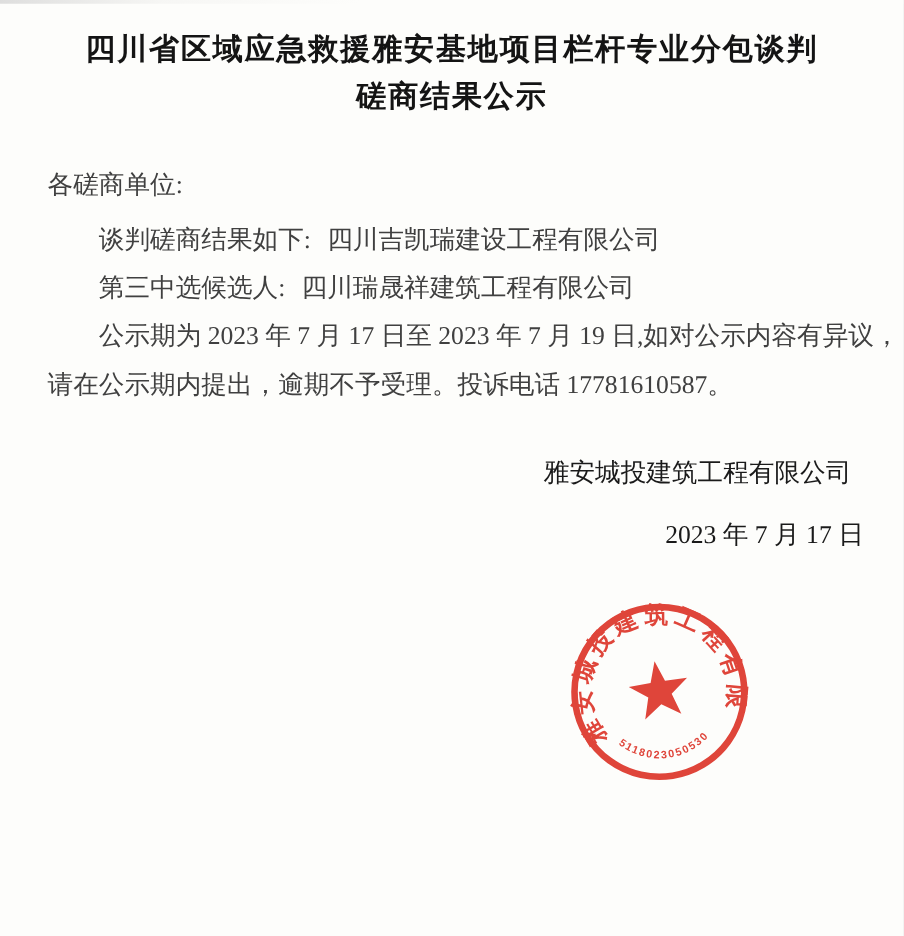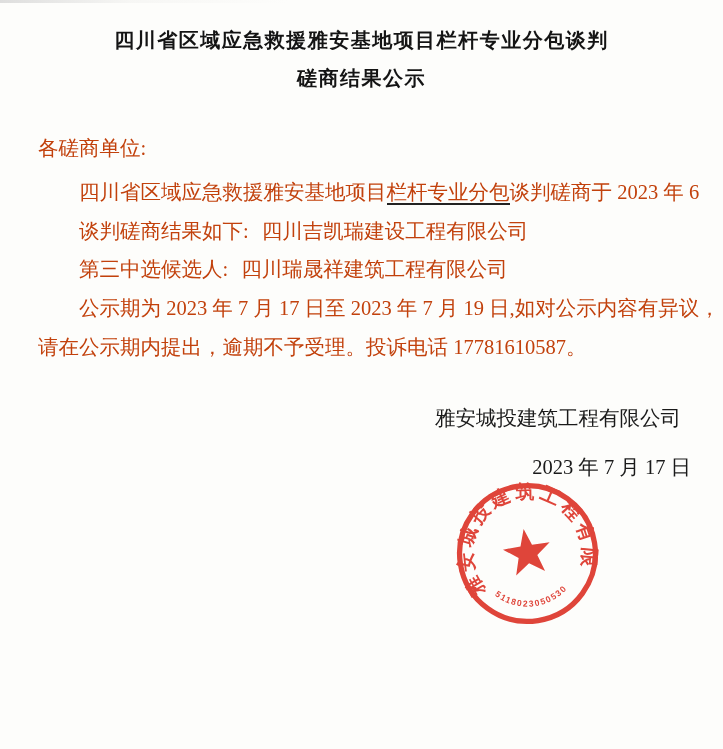--- a/index.html
+++ b/index.html
@@ -24,34 +24,34 @@
     height: 3px;
     background: linear-gradient(to right, #c9c9c9 0%, #f2f2f0 18%, #fdfdfb 40%);
     opacity: .6;
   }
 
   .title-block {
     padding-top: 21px;
     text-align: center;
     font-family: "Liberation Sans", "DejaVu Sans", sans-serif;
     font-weight: bold;
-    font-size: 20px;
+    font-size: 24px;
     line-height: 38px;
     letter-spacing: 1.5px;
     color: #141414;
   }
   .title-line { white-space: nowrap; }
 
   .doc-body {
     margin-left: 38px;
     margin-right: 38px;
     font-family: "Liberation Serif", "DejaVu Serif", serif;
     font-size: 20.5px;
     line-height: 38.8px;
-    color: #c2410c;
+    color: #404040;
   }
   .line { white-space: nowrap; }
   .indent { text-indent: 2em; }
   .salutation { margin-top: 32px; }
   .para-first { margin-top: 5px; }
   .u-seg {
     border-bottom: 2px solid #222;
     padding-bottom: 0px;
   }
   .cand-name { margin-left: 13px; }
@@ -94,21 +94,20 @@
   <div class="title-block">
     <div class="title-line">四川省区域应急救援雅安基地项目栏杆专业分包谈判</div>
     <div class="title-line">磋商结果公示</div>
   </div>
 
   <div class="doc-body">
 
     <div class="line salutation">各磋商单位:</div>
 
     <div class="para-first">
-      <div class="line indent"><span>四川省区域应急救援雅安基地项目</span><span class="u-seg">栏杆专业分包</span><span>谈判磋商于 2023 年 6</span></div>
     </div>
 
 
     <div>
       <div class="line indent"><span>谈判磋商结果如下:</span><span class="cand-name">四川吉凯瑞建设工程有限公司</span></div>
       <div class="line indent"><span>第三中选候选人:</span><span class="cand-name">四川瑞晟祥建筑工程有限公司</span></div>
     </div>
 
     <div>
       <div class="line indent">公示期为 2023 年 7 月 17 日至 2023 年 7 月 19 日,如对公示内容有异议，</div>

